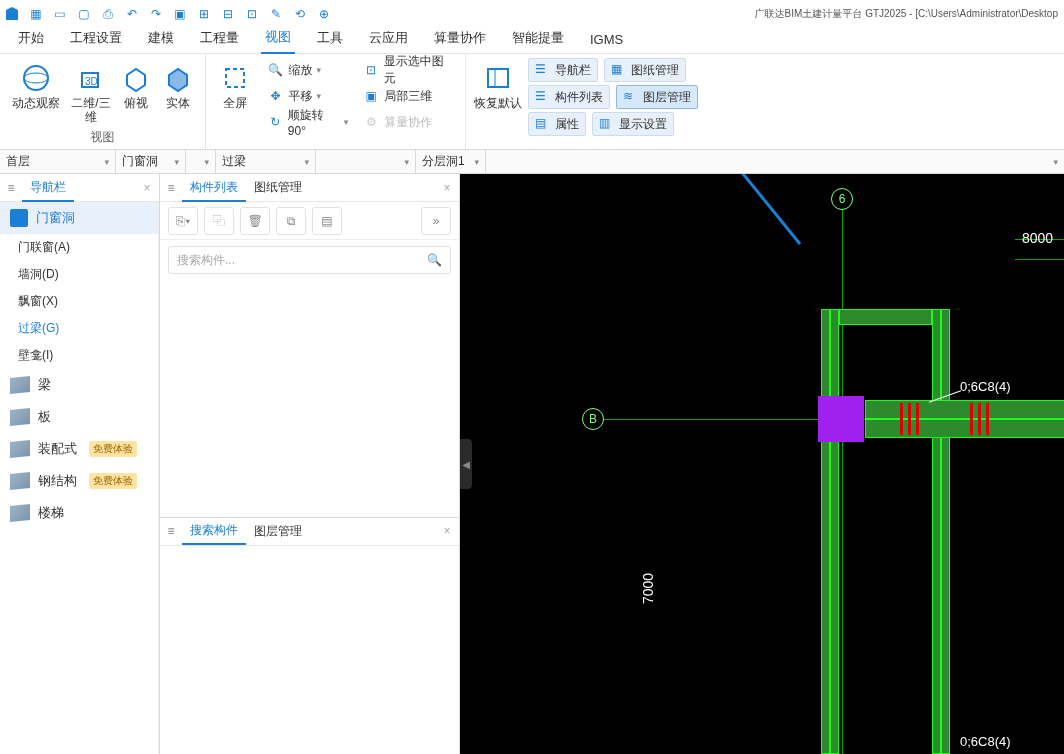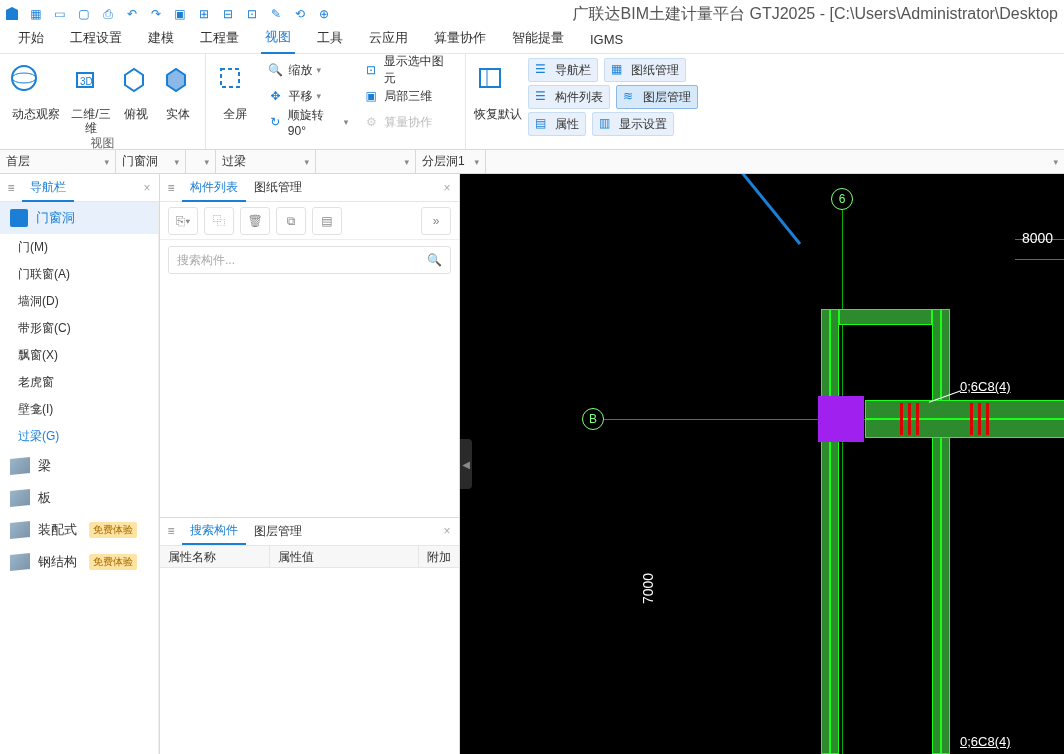--- a/index.html
+++ b/index.html
@@ -3,33 +3,33 @@
 <meta charset="utf-8">
 <style>
 * { margin: 0; padding: 0; box-sizing: border-box; font-family: "Microsoft YaHei", sans-serif; }
 body { background: #fff; font-size: 12px; color: #333; overflow: hidden; width: 1064px; height: 754px; position: relative; }
 
 
 .titlebar { height: 28px; display: flex; align-items: center; padding: 0 2px; background: #fff; }
 .titlebar .qat { display: flex; align-items: center; gap: 4px; }
 .titlebar .qat .ico { width: 20px; height: 20px; display: flex; align-items: center; justify-content: center; color: #1b7fd6; cursor: pointer; }
 .titlebar .spacer { flex: 1; }
-.titlebar .title { color: #555; font-size: 16px; padding-right: 4px; white-space: nowrap; }
+.titlebar .title { color: #555; font-size: 10px; padding-right: 4px; white-space: nowrap; }
 
 
 .menubar { height: 26px; display: flex; align-items: flex-end; padding-left: 14px; gap: 18px; border-bottom: 1px solid #e6e6e6; }
 .menubar .tab { padding: 4px 4px 6px 4px; cursor: pointer; font-size: 13px; color: #333; }
 .menubar .tab.active { color: #1b7fd6; border-bottom: 2px solid #1b7fd6; margin-bottom: -1px; font-weight: 500; }
 
 
 .ribbon { height: 96px; display: flex; border-bottom: 1px solid #d9d9d9; }
 .ribbon-group { border-right: 1px solid #e6e6e6; display: flex; flex-direction: column; }
 .ribbon-group .body { flex: 1; display: flex; align-items: flex-start; padding: 4px 8px 0 8px; gap: 6px; }
 .ribbon-group .caption { text-align: center; font-size: 12px; color: #666; padding-bottom: 3px; }
-.rbtn-big { width: 56px; display: flex; flex-direction: column; gap: 13px; cursor: pointer; padding-top: 4px; }
+.rbtn-big { width: 56px; display: flex; flex-direction: column; align-items: center; gap: 2px; cursor: pointer; padding-top: 4px; }
 .rbtn-big .glyph { width: 32px; height: 32px; display: flex; align-items: center; justify-content: center; color: #1b7fd6; }
 .rbtn-big .lbl { font-size: 12px; text-align: center; line-height: 14px; }
 .vcol { display: flex; flex-direction: column; gap: 2px; }
 .rbtn-sm { height: 24px; display: flex; align-items: center; gap: 4px; cursor: pointer; font-size: 12px; padding: 0 4px; }
 .rbtn-sm .glyph { width: 18px; height: 18px; color: #1b7fd6; display: flex; align-items: center; justify-content: center; }
 .rbtn-sm.disabled { color: #bbb; }
 .rbtn-sm.disabled .glyph { color: #ccc; }
 .chip { background: #e8f1fb; border: 1px solid #c9ddf2; border-radius: 2px; height: 24px; display: flex; align-items: center; gap: 4px; padding: 0 6px; cursor: pointer; font-size: 12px; }
 .chip .glyph { width: 16px; height: 16px; color: #1b7fd6; }
 .chip.highlight { background: #d6e9fb; border-color: #8ab9e8; }
@@ -76,21 +76,21 @@
 .canvas { flex: 1; background: #000; position: relative; overflow: hidden; }
 .collapse-handle { position: absolute; left: 0; top: 50%; transform: translateY(-50%); width: 12px; height: 50px; background: #2a2a2a; color: #888; display: flex; align-items: center; justify-content: center; border-radius: 0 4px 4px 0; cursor: pointer; font-size: 10px; }
 .axis-bubble { position: absolute; width: 22px; height: 22px; border: 1px solid #7cff7c; border-radius: 50%; color: #7cff7c; display: flex; align-items: center; justify-content: center; font-size: 12px; background: #000; }
 .axis-line { position: absolute; background: #0a0; }
 .wall { position: absolute; background: #2d8a2d; border: 1px solid #1aff1a; }
 .wall-inner-line { position: absolute; background: #1aff1a; }
 .column { position: absolute; background: #a020f0; }
 .rebar { position: absolute; background: #d00; }
 .dim { position: absolute; color: #fff; font-size: 14px; }
 .dim.rot { transform: rotate(-90deg); transform-origin: left top; }
-.anno { position: absolute; color: #fff; font-size: 13px; text-decoration: underline; }
+.anno { position: absolute; color: #fff; font-size: 13px; }
 .anno-line { position: absolute; border-top: 1px solid #fff; }
 
 
 .arrow { position: absolute; pointer-events: none; }
 
 svg { display: block; }
 </style>
 </head>
 <body>
 
@@ -298,45 +298,46 @@
     <div class="panel-header">
       <span class="pin">≡</span>
       <span class="ptab active">导航栏</span>
       <span class="close">×</span>
     </div>
     <div class="nav-list">
       <div class="nav-group active">
           <span class="gicon"></span>
           <span>门窗洞</span>
         </div>
-      <div class="nav-item">门(M)</div>
       <div class="nav-item">门联窗(A)</div>
       <div class="nav-item">墙洞(D)</div>
-      <div class="nav-item">带形窗(C)</div>
       <div class="nav-item">飘窗(X)</div>
-      <div class="nav-item">老虎窗</div>
+      <div class="nav-item sel">过梁(G)</div>
       <div class="nav-item">壁龛(I)</div>
-      <div class="nav-item sel">过梁(G)</div>
       <div class="nav-cat">
           <span class="cicon"></span>
           <span>梁</span>
         </div>
       <div class="nav-cat">
           <span class="cicon"></span>
           <span>板</span>
         </div>
       <div class="nav-cat">
           <span class="cicon"></span>
           <span>装配式</span>
           <span class="badge">免费体验</span>
         </div>
       <div class="nav-cat">
           <span class="cicon"></span>
           <span>钢结构</span>
           <span class="badge">免费体验</span>
+        </div>
+      <div class="nav-cat">
+          <span class="cicon"></span>
+          <span>楼梯</span>
         </div>
     </div>
   </div>
 
   <div class="panel midcol">
     <div class="panel-header">
       <span class="pin">≡</span>
       <span class="ptab active">构件列表</span>
       <span class="ptab">图纸管理</span>
       <span class="close">×</span>
@@ -353,25 +354,20 @@
       <span>搜索构件...</span>
       <span class="sicon">🔍</span>
     </div>
     <div style="flex:1"></div>
     <div class="mid-bottom">
       <div class="panel-header">
         <span class="pin">≡</span>
         <span class="ptab active">搜索构件</span>
         <span class="ptab">图层管理</span>
         <span class="close">×</span>
-      </div>
-      <div class="prop-header">
-        <div style="width:110px">属性名称</div>
-        <div style="flex:1">属性值</div>
-        <div style="width:40px;border-right:none">附加</div>
       </div>
     </div>
   </div>
 
   <div class="canvas">
     <div class="collapse-handle">◀</div>
 
     <div class="axis-line" style="left:130px;top:245px;width:474px;height:1px"></div>
     <div class="axis-line" style="left:382px;top:18px;width:1px;height:562px"></div>
     <div class="axis-line" style="left:555px;top:65px;width:60px;height:1px"></div>

